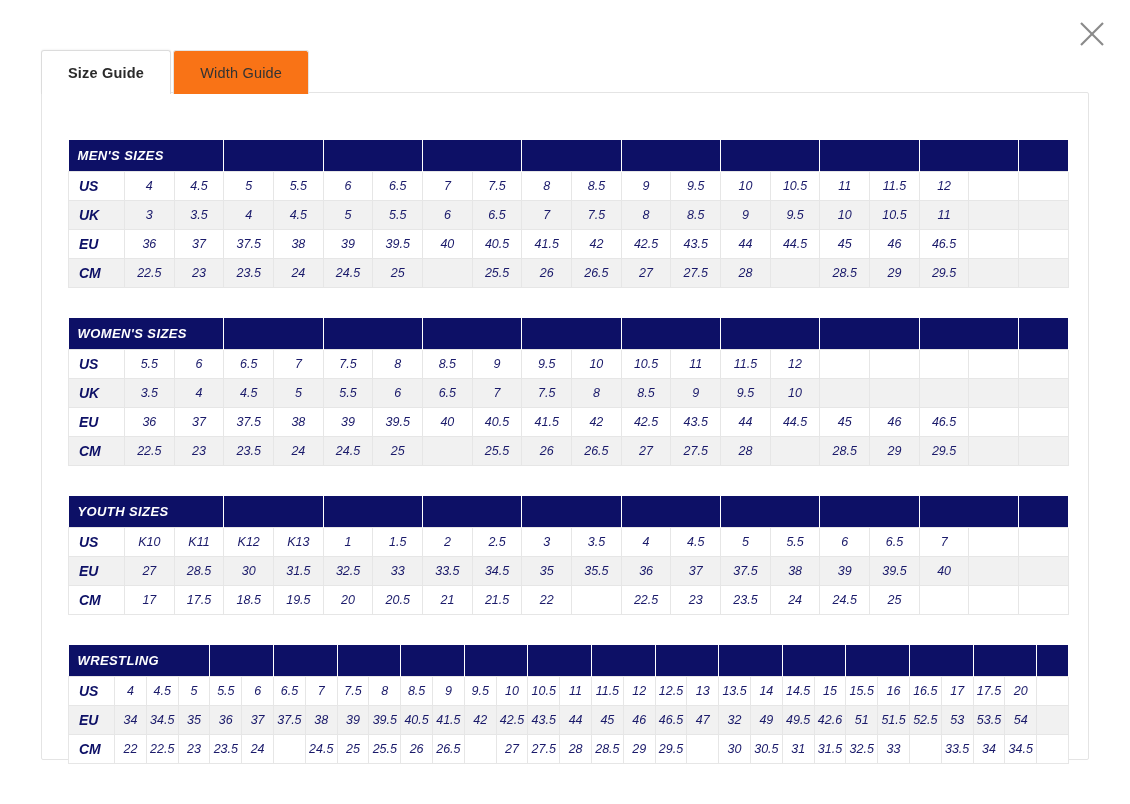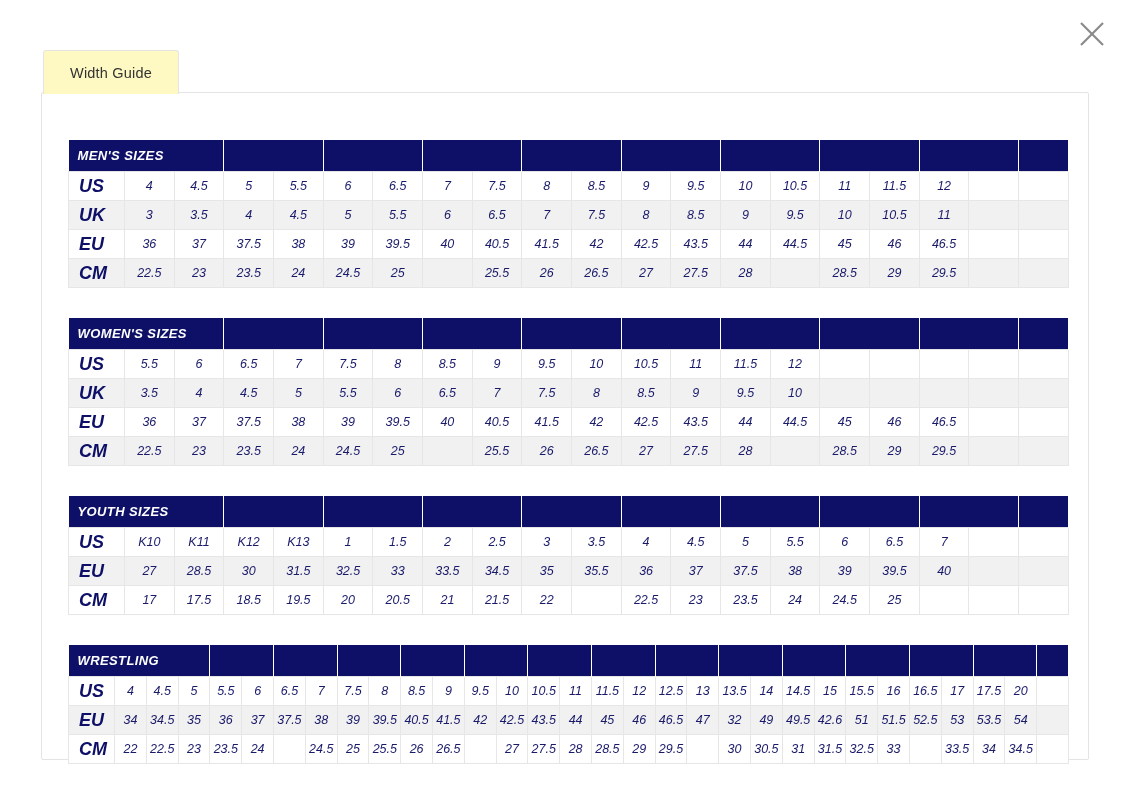--- a/index.html
+++ b/index.html
@@ -47,21 +47,21 @@
     position: relative;
   }
   .tab.active {
     font-weight: bold;
     background: #ffffff;
     border-color: #dcdcdc;
     z-index: 2;
     box-shadow: 0 -1px 2px rgba(0,0,0,0.04);
   }
   .tab.inactive {
-    background: #fef9c3;
+    background: #f97316;
     color: #333;
     border-color: #e4e4e4;
     margin-left: 2px;
   }
 
   
   .panel {
     position: absolute;
     left: 41px; top: 92px;
     width: 1048px; height: 668px;
@@ -101,39 +101,40 @@
     font-size: 12.5px;
     height: 29px;
     color: #1a1a6a;
     background: #ffffff;
   }
   table.sizetable tr.alt td { background: #f1f1f1; }
   table.sizetable td.rowlabel {
     text-align: left;
     padding-left: 10px;
     font-weight: bold;
-    font-size: 18px;
+    font-size: 14px;
     color: #0d1066;
   }
   .wrestling td { font-size: 11.5px; }
   .wrestling th.hdr { padding-left: 13px; }
 </style>
 </head>
 <body>
 
 <div class="page">
 
   <div class="close-btn">
     <svg width="40" height="40" viewBox="0 0 40 40" aria-hidden="true">
       <line x1="9" y1="9" x2="31" y2="31" stroke="currentColor" stroke-width="2.2"></line>
       <line x1="31" y1="9" x2="9" y2="31" stroke="currentColor" stroke-width="2.2"></line>
     </svg>
   </div>
 
   <div class="tabs">
+    <div class="tab active">Size Guide</div>
     <div class="tab inactive">Width Guide</div>
   </div>
 
   <div class="panel">
     <div class="panel-inner" id="tables-root">
         <table class="sizetable">
           <colgroup>
             <col style="width: 56px;">
             <col style="width: 49.6842px;">
             <col style="width: 49.6842px;">

